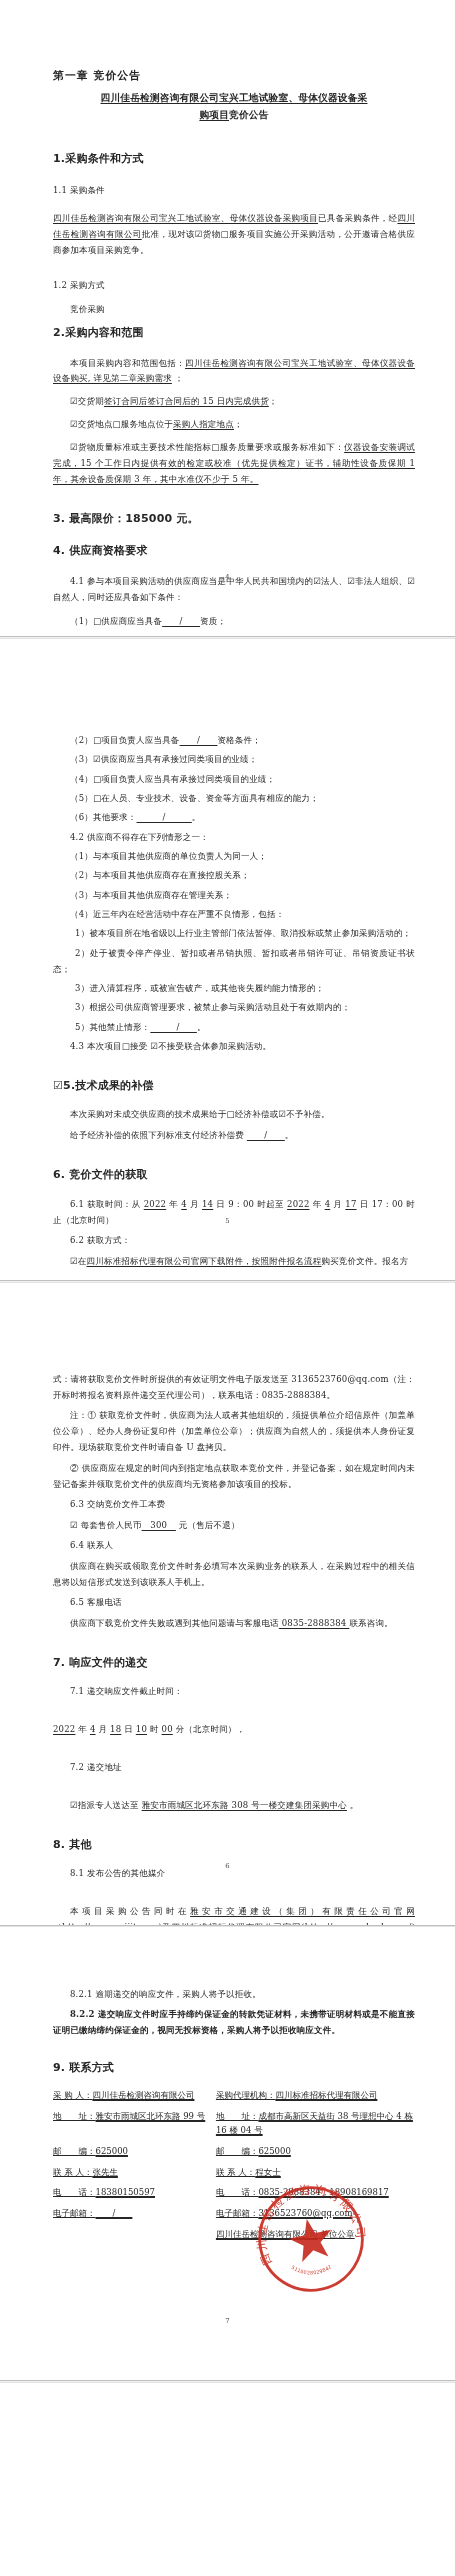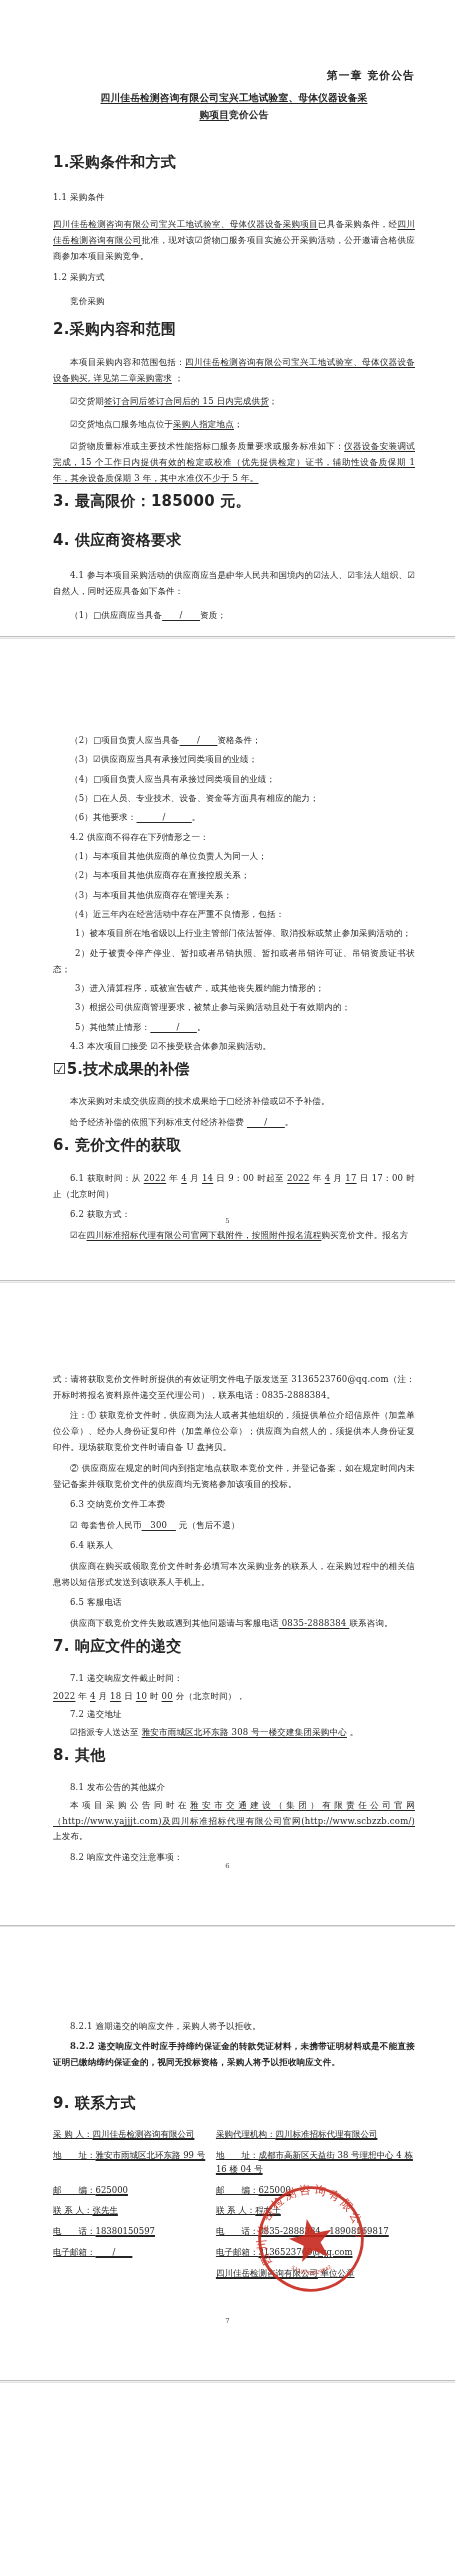--- a/index.html
+++ b/index.html
@@ -3,32 +3,32 @@
 <meta charset="utf-8">
 <style>
   html,body{margin:0;padding:0;background:#ffffff;}
   body{width:455px;font-family:"DejaVu Serif","Liberation Serif",serif;color:#262626;}
   .doc{width:455px;background:#ffffff;}
   .page{position:relative;width:455px;box-sizing:border-box;background:#ffffff;overflow:hidden;
         padding-left:53px;padding-right:40px;}
   .p1{height:636px;padding-top:66px;}
   .p2{height:641px;padding-top:94px;}
   .p3{height:642px;padding-top:89px;border-radius:14px;}
-  .p4{height:453px;padding-top:92px;}
+  .p4{height:453px;padding-top:60px;}
   .page-gap{height:2.8px;background:#f0f0f0;border-top:0.6px solid #bfbfbf;border-bottom:0.6px solid #e3e3e3;box-sizing:border-box;}
   .blk{font-size:8.5px;line-height:1.88;text-align:justify;letter-spacing:0.2px;}
-  .chapter{text-align:right;font-weight:bold;font-size:10.8px;letter-spacing:1.1px;}
+  .chapter{text-align:left;font-weight:bold;font-size:10.8px;letter-spacing:1.1px;}
   .doctitle{text-align:center;font-weight:bold;font-size:9.7px;line-height:1.75;}
-  .h1{font-family:"DejaVu Sans","Liberation Sans",sans-serif;font-weight:bold;font-size:15px;text-align:left;line-height:1.7;}
+  .h1{font-family:"DejaVu Sans","Liberation Sans",sans-serif;font-weight:bold;font-size:11px;text-align:left;line-height:1.7;}
   .indent{text-indent:2em;}
   .indent2{text-indent:2.6em;}
   .u{text-decoration:underline;text-underline-offset:2.3px;text-decoration-thickness:0.6px;}
   .b{font-weight:bold;}
-  .mt6{margin-top:3.4px;}.mt8{margin-top:4.6px;}.mt10{margin-top:2px;}.mt12{margin-top:6.8px;}
-  .mt14{margin-top:8px;}.mt16{margin-top:5px;}.mt20{margin-top:11.4px;}.mt22{margin-top:12.5px;}
+  .mt6{margin-top:3.4px;}.mt8{margin-top:4.6px;}.mt10{margin-top:22px;}.mt12{margin-top:6.8px;}
+  .mt14{margin-top:8px;}.mt16{margin-top:19px;}.mt20{margin-top:11.4px;}.mt22{margin-top:12.5px;}
   .mt24{margin-top:13.7px;}.mt26{margin-top:15px;}.mt36{margin-top:20.5px;}.mt46{margin-top:26px;}
   .pagenum{position:absolute;left:0;right:0;bottom:55px;text-align:center;font-size:6.8px;color:#4a4a4a;}
   .contact{margin-top:10.2px;font-size:8.5px;}
   .crow{display:flex;margin-bottom:6.8px;line-height:1.65;}
   .ccell{box-sizing:border-box;text-decoration:underline;}
   .ccell-l{width:45%;padding-right:4.6px;}
   .ccell-r{width:55%;}
   .stamp{position:absolute;left:254px;top:255px;width:114px;height:114px;transform:rotate(-12deg);opacity:.9;pointer-events:none;}
 </style>
 </head>

